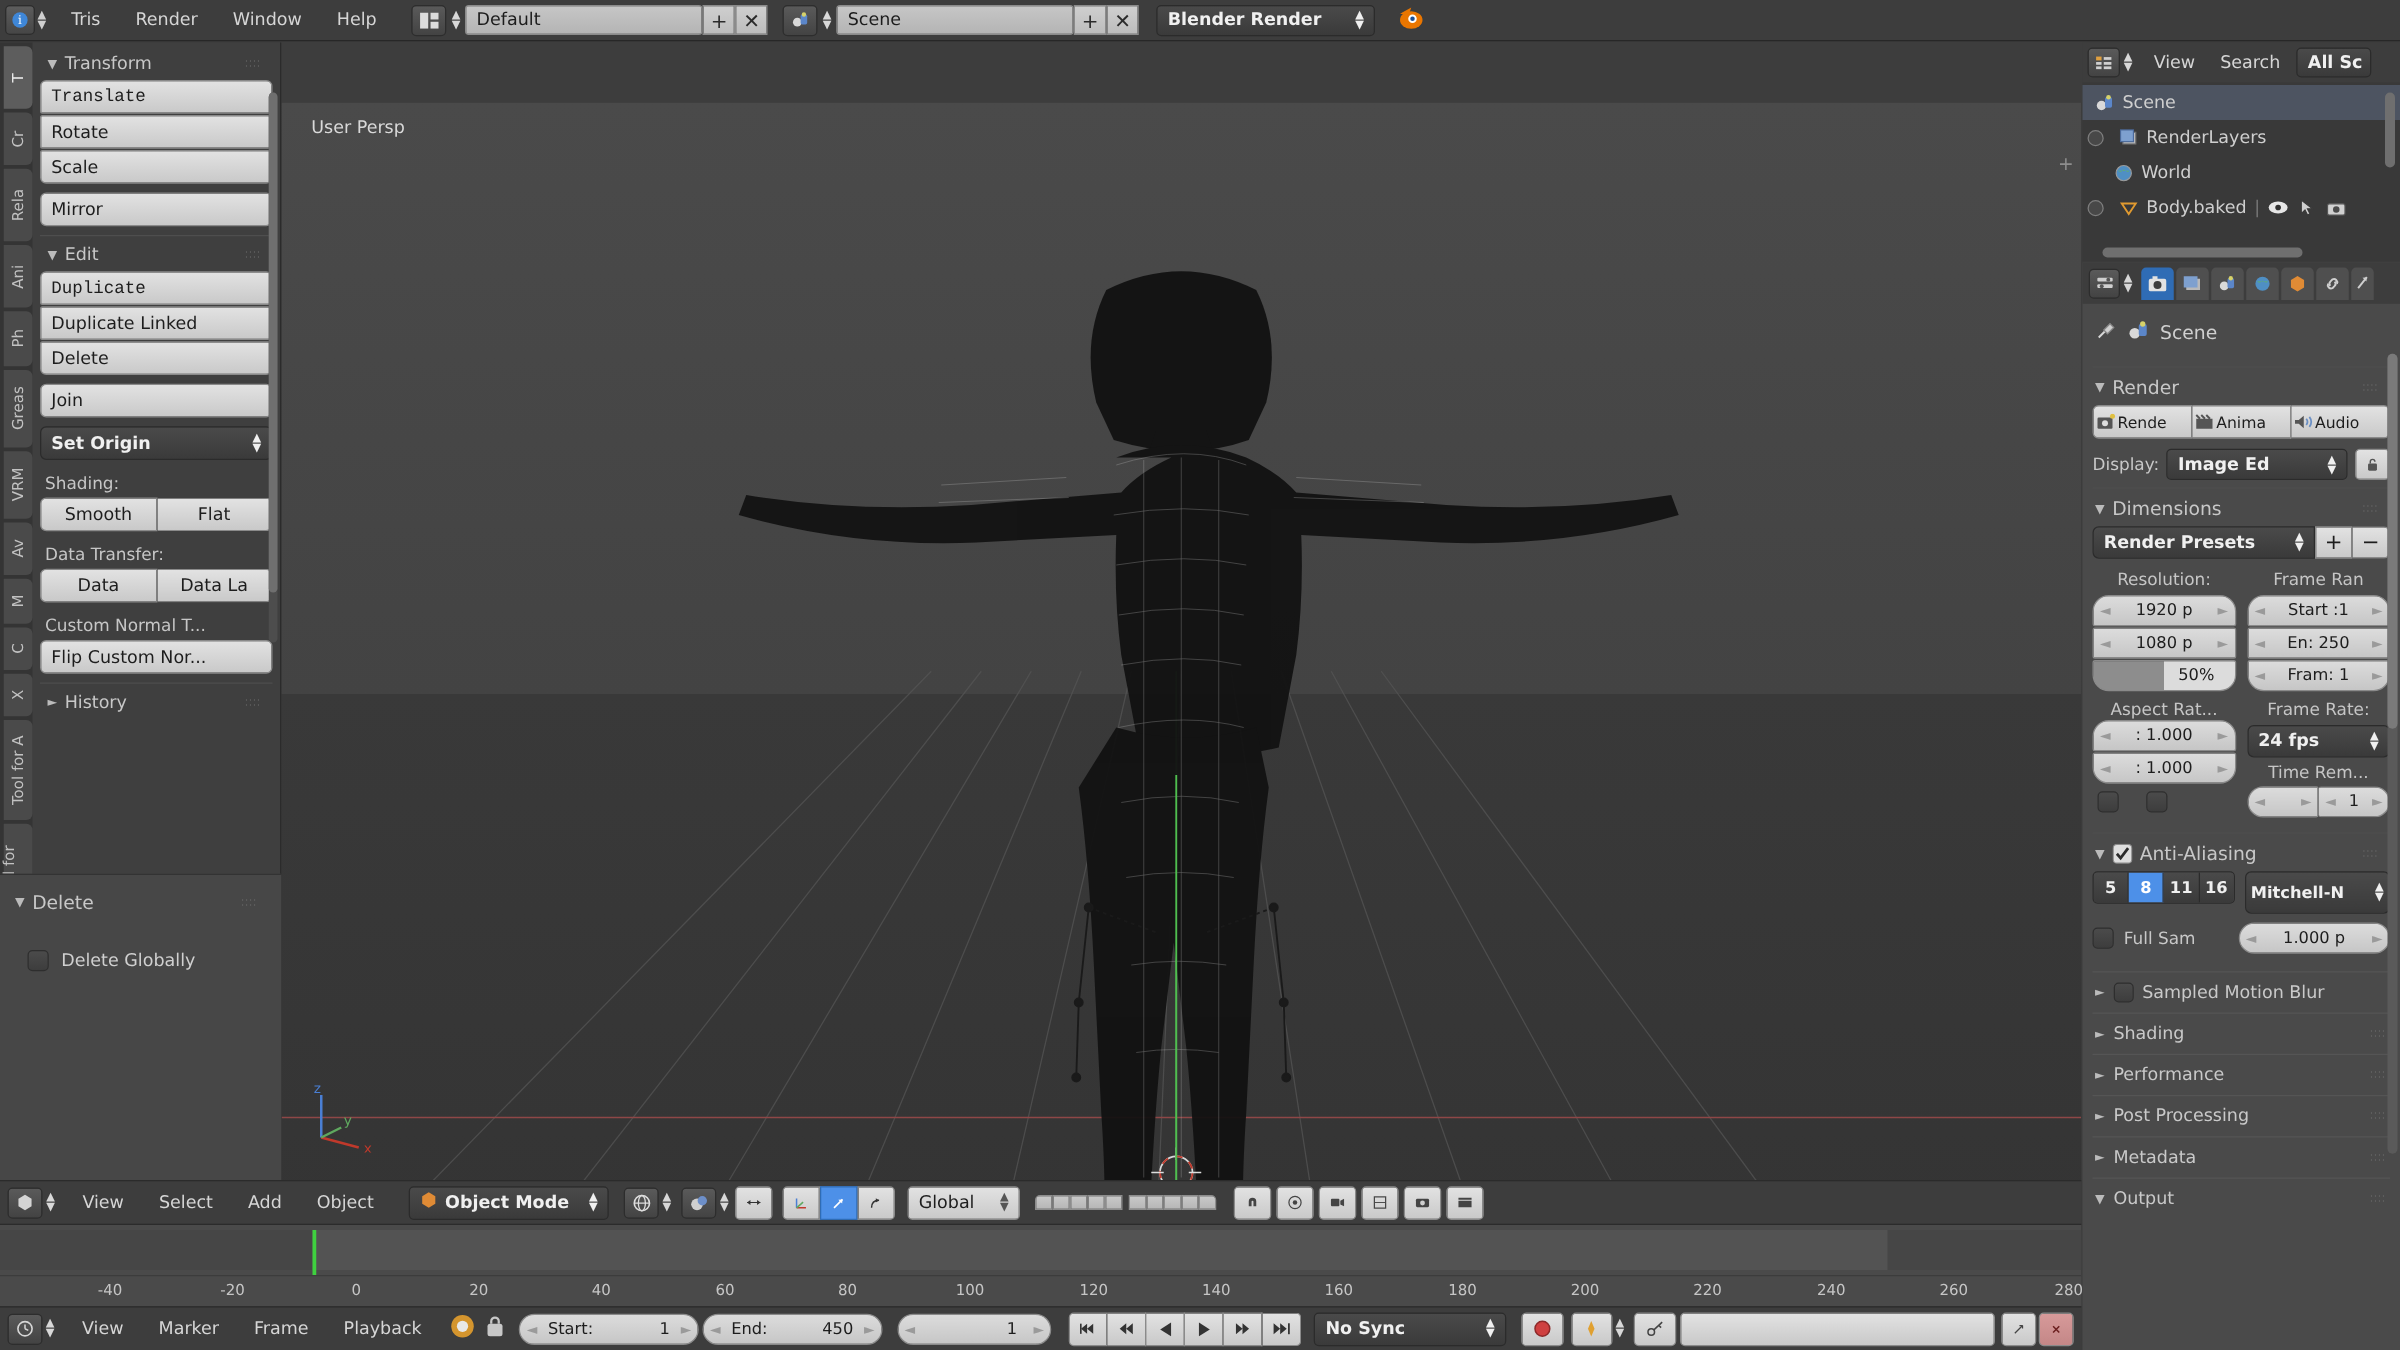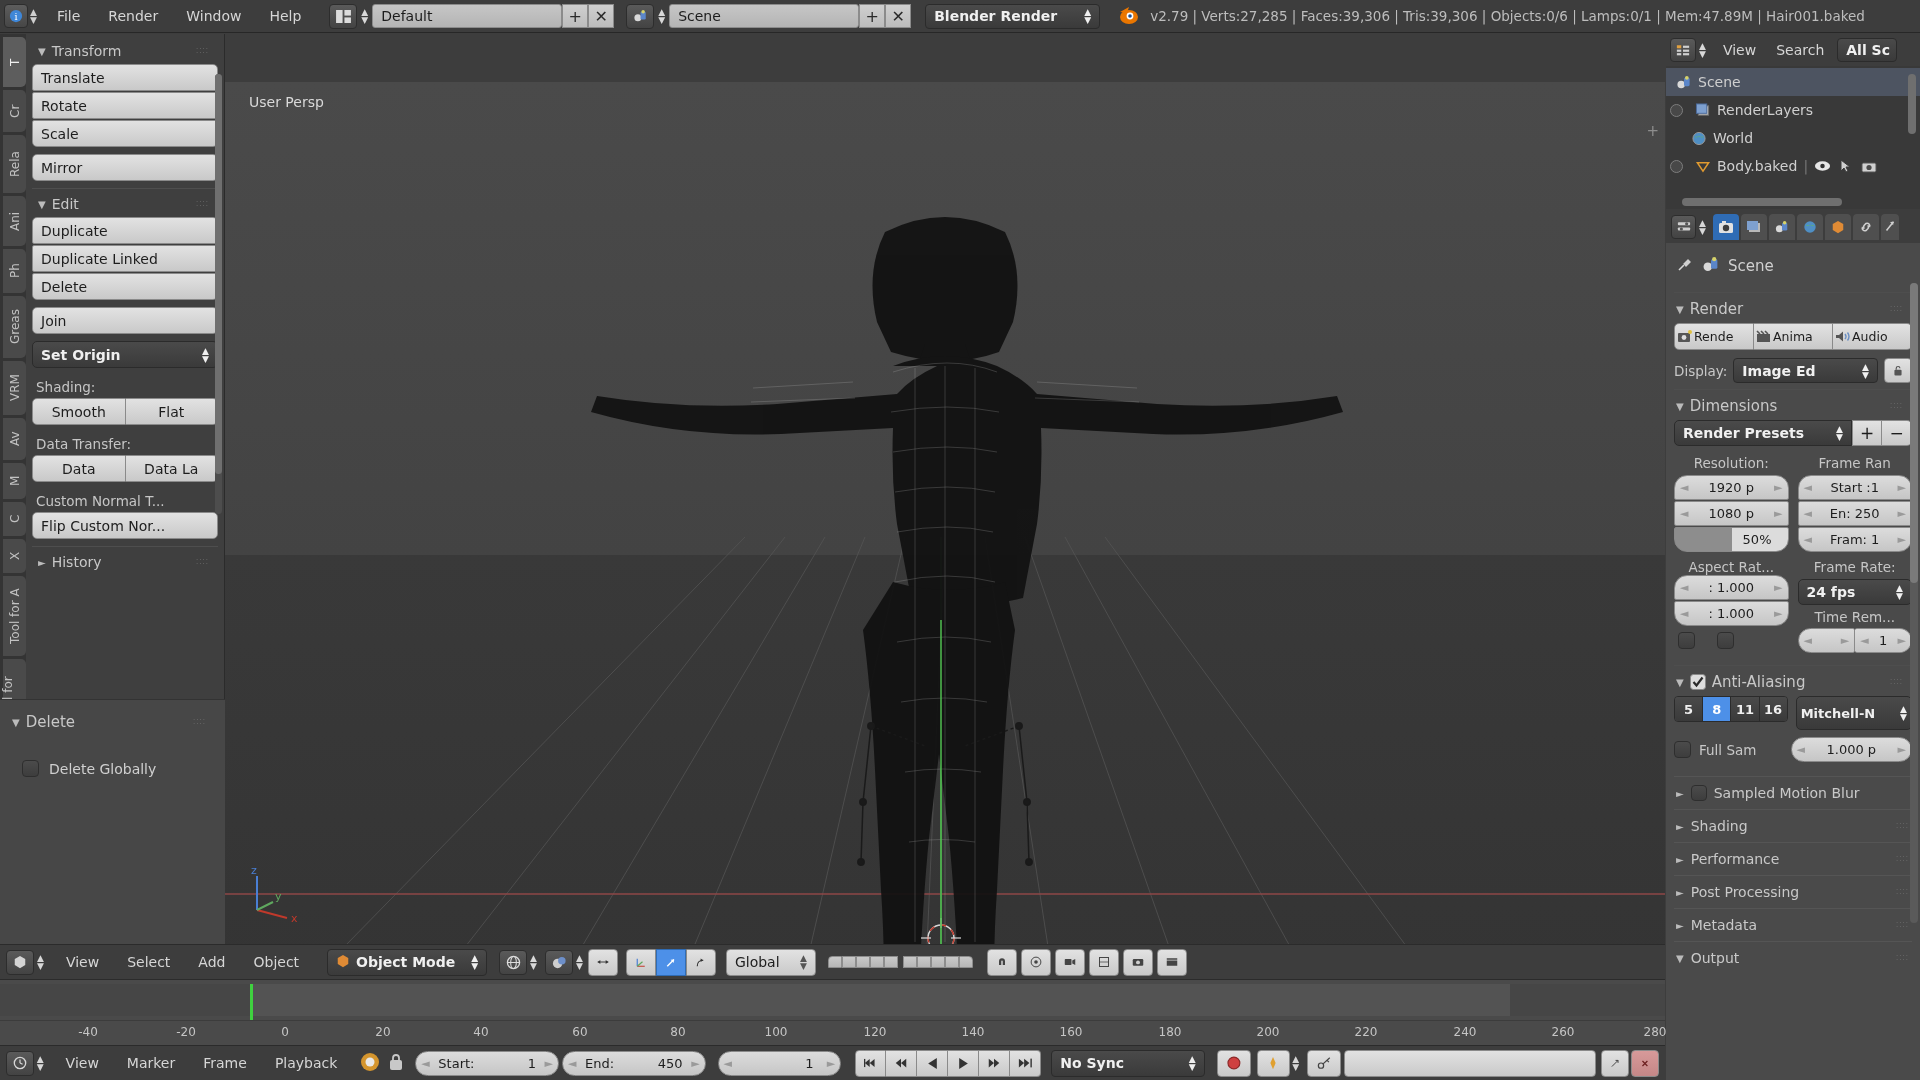--- a/index.html
+++ b/index.html
@@ -62,21 +62,21 @@
   #toolshelf { position:absolute; left:0; top:34px; width:225px; height:910px;
      background:#3f3f3f; border-right:1px solid #2b2b2b; }
   #tooltabs { position:absolute; left:0; top:0; width:26px; height:100%; background:#343434; }
   .vtab { writing-mode:vertical-rl; text-orientation:mixed; transform:rotate(180deg);
      background:#4a4a4a; color:#c2c2c2; font-size:12px;
      border-radius:5px 0 0 5px; margin:3px 0 3px 3px; padding:7px 4px;
      display:flex; align-items:center; justify-content:center; width:23px; }
   .vtab.active { background:#5d5d5d; color:#efefef; }
   #toolpanes { position:absolute; left:26px; top:0; right:0; bottom:0; padding:4px 6px 0 6px; }
   .tbtn { width:100%; height:27px; margin-bottom:1px; }
-  .tbtn.first { border-radius:5px 5px 2px 2px; }
+  .tbtn.first { border-radius:5px 5px 2px 2px;font-family:Liberation Mono, monospace; }
   .tbtn.mid { border-radius:2px; }
   .tbtn.last { border-radius:2px 2px 5px 5px; margin-bottom:7px; }
   .tbtn.solo { border-radius:5px; margin-bottom:7px; }
   .lbl { font-size:13.5px; color:#c6c6c6; padding:4px 2px 3px 4px; }
   .pair { display:flex; gap:0; margin-bottom:7px; }
   .pair .btn:first-child { border-radius:5px 0 0 5px; flex:1; justify-content:center;}
   .pair .btn:last-child { border-radius:0 5px 5px 0; flex:1; justify-content:center; border-left:none;}
   .hrule { height:1px; background:#4e4e4e; margin:6px 0 2px; }
   #tsScroll { position:absolute; right:2px; top:40px; width:7px; height:440px;
      background:#4d4d4d; border-radius:4px; }
@@ -141,21 +141,21 @@
 <div id="app">
 
   <div id="topbar">
     <div class="logo">
       <svg width="14" height="14" viewBox="0 0 16 16">
           <circle cx="8" cy="8" r="7" fill="#3f87d8"></circle>
           <text x="8" y="12" font-size="11" fill="#fff" text-anchor="middle" font-family="DejaVu Serif">i</text>
         </svg>
     </div>
     <div class="arrows" style="margin:0 6px 0 2px;color:#cfcfcf;">▲<br>▼</div>
-    <div class="menu">File</div>
+    <div class="menu">Tris</div>
     <div class="menu">Render</div>
     <div class="menu">Window</div>
     <div class="menu">Help</div>
 
     <div style="display:flex;align-items:center;margin-left:14px;">
       <div class="iconbox">
         <svg width="15" height="13" viewBox="0 0 16 14">
             <rect x="0" y="0" width="7" height="14" fill="#dcdcdc"></rect>
             <rect x="9" y="0" width="7" height="6" fill="#dcdcdc"></rect>
             <rect x="9" y="8" width="7" height="6" fill="#dcdcdc"></rect>
@@ -187,21 +187,20 @@
     </div>
 
     <div style="margin-left:18px;">
       <svg width="22" height="20" viewBox="0 0 22 20">
           <ellipse cx="11" cy="12" rx="9" ry="7" fill="#ea7600"></ellipse>
           <circle cx="12" cy="11" r="3.4" fill="#fff"></circle>
           <circle cx="12" cy="11" r="1.8" fill="#1c4f96"></circle>
           <path d="M2 7 L11 2 L9 8 Z" fill="#ea7600"></path>
         </svg>
     </div>
-    <div id="stats">v2.79 | Verts:27,285 | Faces:39,306 | Tris:39,306 | Objects:0/6 | Lamps:0/1 | Mem:47.89M | Hair001.baked</div>
   </div>
 
   <div id="viewport">
     <div id="vpgrad"></div>
 
     <svg id="vpGrid" width="1440" height="910" style="position:absolute;left:0;top:0;">
       <defs>
           <linearGradient id="fade" x1="0" y1="0" x2="0" y2="1">
         <stop offset="0" stop-color="#5a5a5a" stop-opacity="0"></stop>
         <stop offset="1" stop-color="#6e6e6e" stop-opacity="1"></stop>

